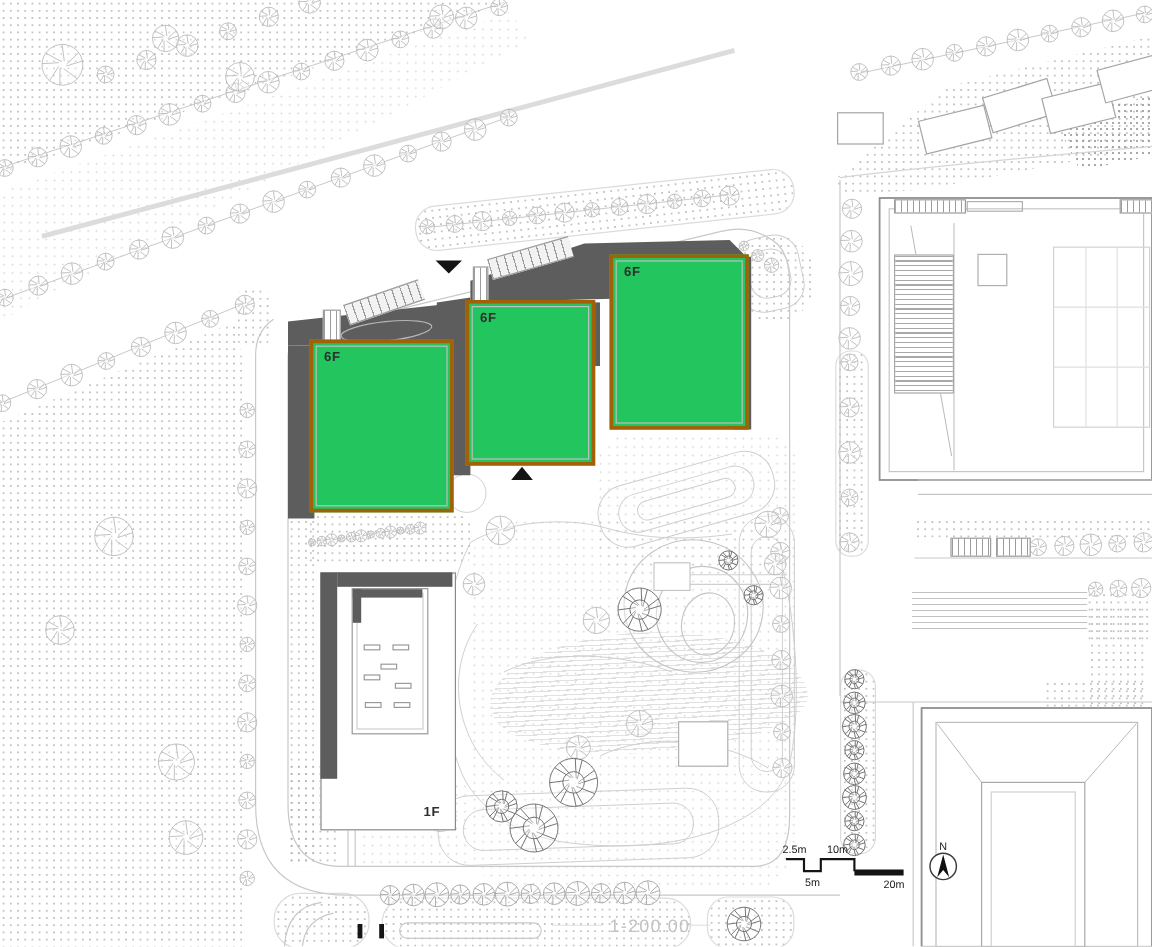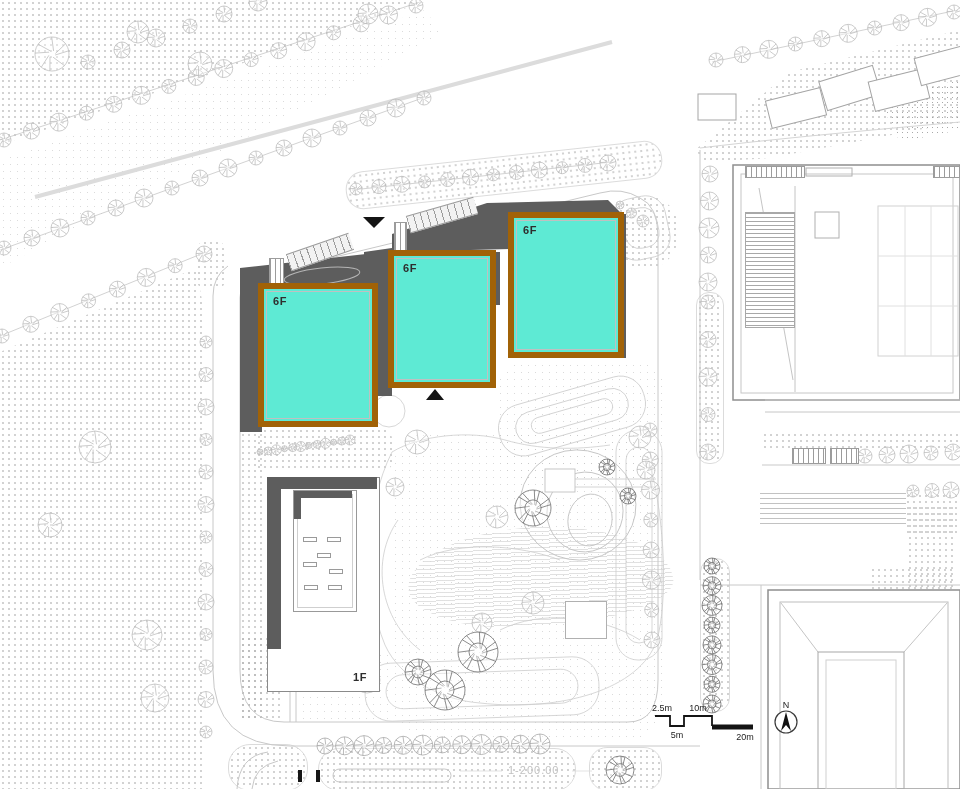--- a/index.html
+++ b/index.html
@@ -19,35 +19,35 @@
   .vhatch{background-image:repeating-linear-gradient(90deg,#9c9c9c 0 1px,transparent 1px 5px);
           border:1px solid #9c9c9c;background-color:#fff;}
   .parkstripe{background-image:repeating-linear-gradient(90deg,#9c9c9c 0 1px,transparent 1px 7px);
           border-top:1px solid #9c9c9c;border-bottom:1px solid #9c9c9c;background-color:#f2f2f2;}
   .louver{background-image:repeating-linear-gradient(180deg,#a8a8a8 0 1px,transparent 1px 4px);
           border:1px solid #a8a8a8;background-color:#fff;}
   .steps{background-image:repeating-linear-gradient(180deg,#c2c2c2 0 1px,transparent 1px 5px);}
   .water{background-image:repeating-linear-gradient(180deg,#d9d9d9 0 1px,transparent 1px 4px);
          opacity:.8;}
   
-  .tower{background:#5eead4;border:6px solid #a16207;box-sizing:border-box;z-index:30;}
+  .tower{background:#22c55e;border:3px solid #a16207;box-sizing:border-box;z-index:30;}
   .tower .inner{position:absolute;inset:2px;border:1px solid #c0c0c0;}
   .blabel{position:absolute;left:9px;top:6px;font-size:11px;font-weight:600;
           color:#2e2e2e;letter-spacing:.6px;z-index:31;}
   .bar{position:absolute;width:14px;height:5px;background:#fff;border:1px solid #9a9a9a;
        box-sizing:border-box;}
   .tri{width:0;height:0;z-index:35;}
   .tick{background:#161616;z-index:25;}
   svg text{font-family:"Liberation Sans",sans-serif;}
   .tree line{stroke-width:.7;}
   .tree circle{fill:rgba(255,255,255,.4);stroke-width:.7;}
   .t-light line,.t-light circle{stroke:#b6b6b6;}
   .t-med line,.t-med circle{stroke:#9e9e9e;}
   .t-dark line,.t-dark circle{stroke:#6f6f6f;stroke-width:.8;}
-  .lvl{position:absolute;font-size:11px;color:#c2c2c2;letter-spacing:1px;z-index:12;}
+  .lvl{position:absolute;font-size:15px;color:#c2c2c2;letter-spacing:1px;z-index:12;}
 </style>
 </head>
 <body>
 
 <div id="plan">
 
   <div class="abs dots clip" style="clip-path:polygon(0 0,430px 0,0 145px);"></div>
   <div class="abs dots-lite clip" style="clip-path:polygon(0 160px,425px 10px,442px 34px,0 268px);"></div>
   <div class="abs dots clip" style="clip-path:polygon(0 352px,196px 268px,202px 300px,202px 789px,0 789px);"></div>
   <div class="abs dots clip" style="clip-path:polygon(695px 150px,790px 72px,960px 30px,960px 122px,770px 158px,706px 162px);"></div>

